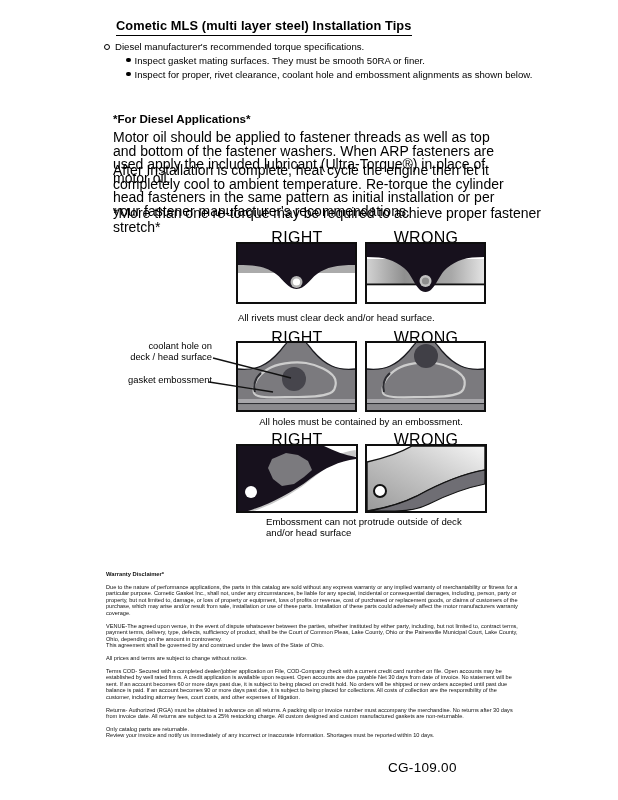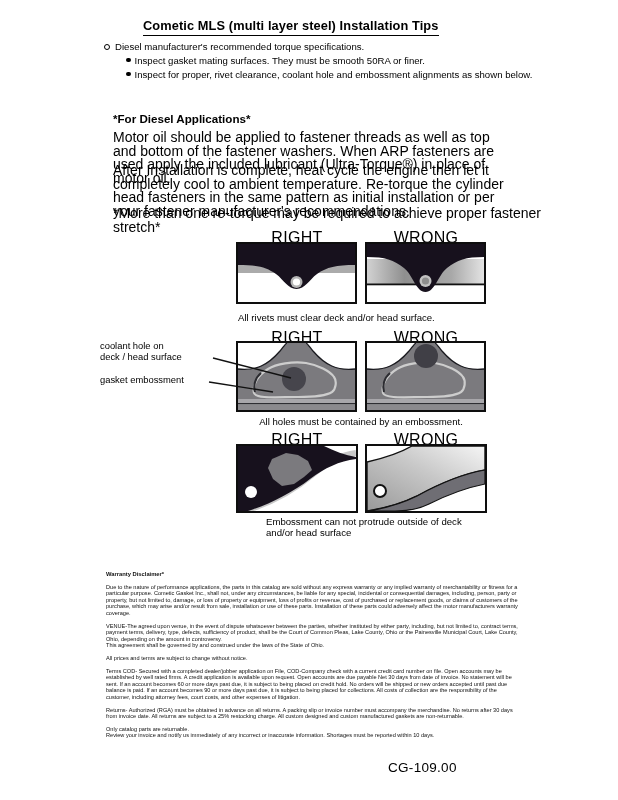--- a/index.html
+++ b/index.html
@@ -6,21 +6,21 @@
   body{
     width:618px;height:800px;background:#ffffff;position:relative;
     font-family:"Liberation Sans",sans-serif;color:#000;
     -webkit-font-smoothing:antialiased;
   }
   .abs{position:absolute;}
 
   
   .doc-title{
     left:116px;top:18px;font-size:12.8px;font-weight:bold;
-    border-bottom:1.6px solid #000;padding-bottom:2px;letter-spacing:.1px;margin-left:27px;
+    border-bottom:1.6px solid #000;padding-bottom:2px;letter-spacing:.1px;
   }
 
   
   .tips{left:104px;top:40px;font-size:9.6px;line-height:13.8px;width:470px;}
   .tip-row{display:flex;align-items:flex-start;}
   .tip-row.sub{padding-left:22px;}
   .o-bullet{
     width:4px;height:4px;border:1px solid #000;border-radius:50%;
     display:inline-block;margin:4px 5px 0 0;flex:0 0 auto;
   }
@@ -42,21 +42,21 @@
   .panel svg{display:block;}
   .caption{font-size:9.6px;line-height:11px;}
 
   .r1-label{top:229px;}
   .r1-panel{top:242px;width:117px;height:58px;}
   .r1-cap{left:238px;top:312px;}
 
   .r2-label{top:329px;}
   .r2-panel{top:341px;width:117px;height:67px;}
   .r2-cap{left:235px;top:416px;width:252px;text-align:center;}
-  .side-label{font-size:9.4px;line-height:10.6px;text-align:left;width:112px;left:100px;}
+  .side-label{font-size:9.4px;line-height:10.6px;text-align:right;width:112px;left:100px;}
 
   .r3-label{top:431px;}
   .r3-panel{top:444px;width:118px;height:65px;}
   .r3-cap{left:238px;top:516px;width:218px;line-height:11px;margin-left:28px;}
 
   .pl{left:236px;}
   .pr{left:365px;}
 
   
   .disclaimer{left:106px;top:571px;width:412px;font-size:5.6px;line-height:6.6px;color:#111;}

